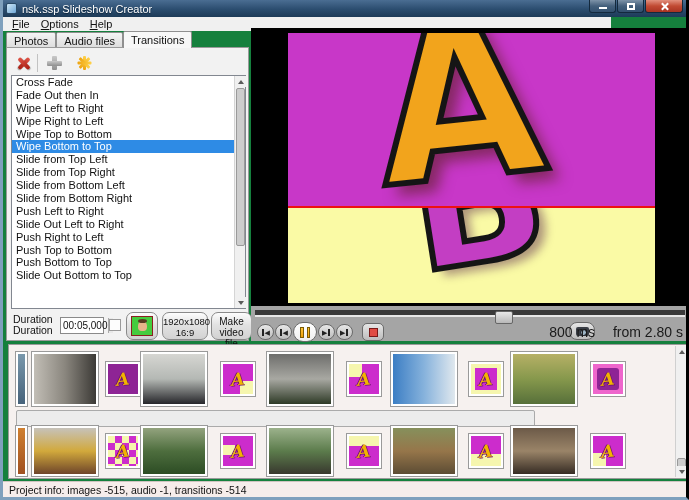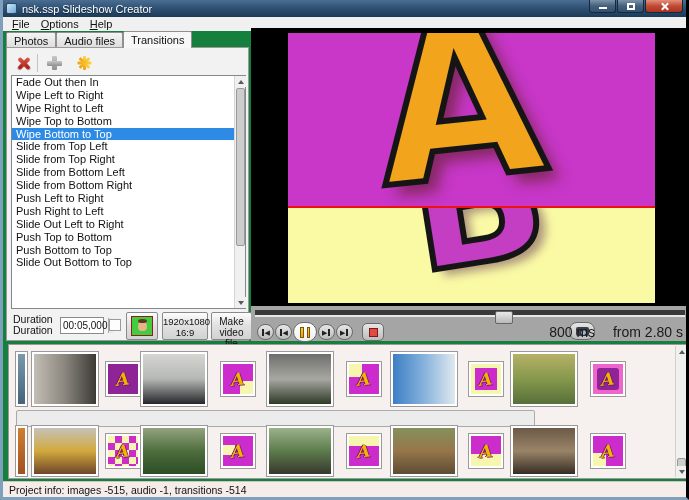--- a/index.html
+++ b/index.html
@@ -19,21 +19,21 @@
           align-items:center; justify-content:center; border-radius:0 0 3px 3px;
           background:linear-gradient(#7d93a8,#44607c 50%,#32506e); margin-left:1px; }
   .wbtn.close { background:linear-gradient(#e2907e,#c14a33 50%,#a83322); width:38px; }
   .glyph-min { width:8px; height:2px; background:#fff; margin-top:4px; }
   .glyph-max { width:8px; height:7px; border:2px solid #fff; }
   .glyph-close { position:relative; width:9px; height:9px; }
   .glyph-close:before,.glyph-close:after { content:""; position:absolute; left:4px; top:0; width:2px; height:9px; background:#fff; }
   .glyph-close:before{ transform:rotate(45deg);} .glyph-close:after{ transform:rotate(-45deg);}
 
   
-  .menubar { position:absolute; left:0; top:17px; width:683px; height:14px; background:#f0f0f0; padding-left:5px; }
+  .menubar { position:absolute; left:0; top:17px; width:608px; height:14px; background:#f0f0f0; padding-left:5px; }
   .menu-item { display:inline-block; padding:1px 7px 1px 4px; }
   .menu-item::first-letter { text-decoration:underline; }
 
   
   .tabbar { position:absolute; left:3px; top:31px; height:16px; display:flex; }
   .tab { padding:2px 7px; border:1px solid #8f8f8f; border-bottom:none; background:linear-gradient(#f4f4f4,#dcdcdc);
          margin-right:0; border-radius:2px 2px 0 0; position:relative; top:1px; }
   .tab.active { background:#f7f7f7; top:0; height:17px; z-index:3; box-shadow:0 2px 0 #f2f2f2; }
   .panelbox { position:absolute; left:3px; top:47px; width:243px; height:294px; border:1px solid #9a9a9a; background:#f2f2f2; }
 
@@ -62,21 +62,21 @@
 
   .leftcontrols { position:absolute; left:6px; top:311px; width:240px; height:30px; }
   .frag-label { position:absolute; left:4px; top:3px; line-height:11px; font-size:10.5px; }
   .spinner { position:absolute; left:51px; top:6px; width:44px; height:17px; border:1px solid #8a8a8a; background:#fff; display:flex; }
   .spin-val { flex:1; font-size:10px; line-height:15px; padding-left:2px; }
   .spin-btns { width:9px; border-left:1px solid #aaa; display:flex; flex-direction:column; }
   .spin-btns div { flex:1; display:flex; align-items:center; justify-content:center; background:#e8e8e8; }
   .mini-up { width:0;height:0;border-left:2px solid transparent;border-right:2px solid transparent;border-bottom:3px solid #444; }
   .mini-down { width:0;height:0;border-left:2px solid transparent;border-right:2px solid transparent;border-top:3px solid #444; }
   .chkbox { position:absolute; left:100px; top:8px; width:12px; height:12px; border:1px solid #9a9a9a; background:#fdfdfd; }
-  .btn { border:1px solid #8a8a8a; border-radius:2px; background:linear-gradient(#fdfdfd,#e2e2e2 45%,#d2d2d2); text-align:center; }
+  .btn { border:1px solid #8a8a8a; border-radius:7px; background:linear-gradient(#fdfdfd,#e2e2e2 45%,#d2d2d2); text-align:center; }
   .btn-green { position:absolute; left:117px; top:1px; width:32px; height:28px; display:flex; align-items:center; justify-content:center; }
   .green-thumb { position:relative; width:22px; height:20px; background:#45cc3e; border:1px solid #8a2020; }
   .green-thumb:before { content:""; position:absolute; left:6px; top:4px; width:9px; height:10px; border-radius:50% 50% 40% 40%; background:#e8b48a; }
   .green-thumb:after { content:""; position:absolute; left:6px; top:2px; width:9px; height:4px; border-radius:50%; background:#5a3a22; }
   .btn-res { position:absolute; left:153px; top:1px; width:46px; height:28px; font-size:9.5px; line-height:11px; padding-top:3px; }
   .btn-make { position:absolute; left:202px; top:1px; width:41px; height:28px; font-size:10px; line-height:11px; padding-top:3px; }
 
   
   .preview { position:absolute; left:248px; top:28px; width:438px; height:278px; background:#000; }
   .slide { position:absolute; left:37px; top:5px; width:367px; height:270px; }
@@ -178,32 +178,33 @@
     <span class="icon-burst">
         <i></i>
         <i></i>
         <i></i>
         <i></i>
       </span>
   </div>
 
   <div class="translist">
     <div id="tl-items">
+        <div class="tl-item">Cross Fade</div>
         <div class="tl-item">Fade Out then In</div>
         <div class="tl-item">Wipe Left to Right</div>
         <div class="tl-item">Wipe Right to Left</div>
         <div class="tl-item">Wipe Top to Bottom</div>
         <div class="tl-item sel">Wipe Bottom to Top</div>
         <div class="tl-item">Slide from Top Left</div>
         <div class="tl-item">Slide from Top Right</div>
         <div class="tl-item">Slide from Bottom Left</div>
         <div class="tl-item">Slide from Bottom Right</div>
         <div class="tl-item">Push Left to Right</div>
+        <div class="tl-item">Slide Out Left to Right</div>
         <div class="tl-item">Push Right to Left</div>
-        <div class="tl-item">Slide Out Left to Right</div>
         <div class="tl-item">Push Top to Bottom</div>
         <div class="tl-item">Push Bottom to Top</div>
         <div class="tl-item">Slide Out Bottom to Top</div>
       </div>
     <div class="list-scroll">
       <div class="sc-arrow" style="top:0">
           <span class="tri-up"></span>
         </div>
       <div class="sc-thumb" style="top:12px;height:158px"></div>
       <div class="sc-arrow" style="bottom:0">

